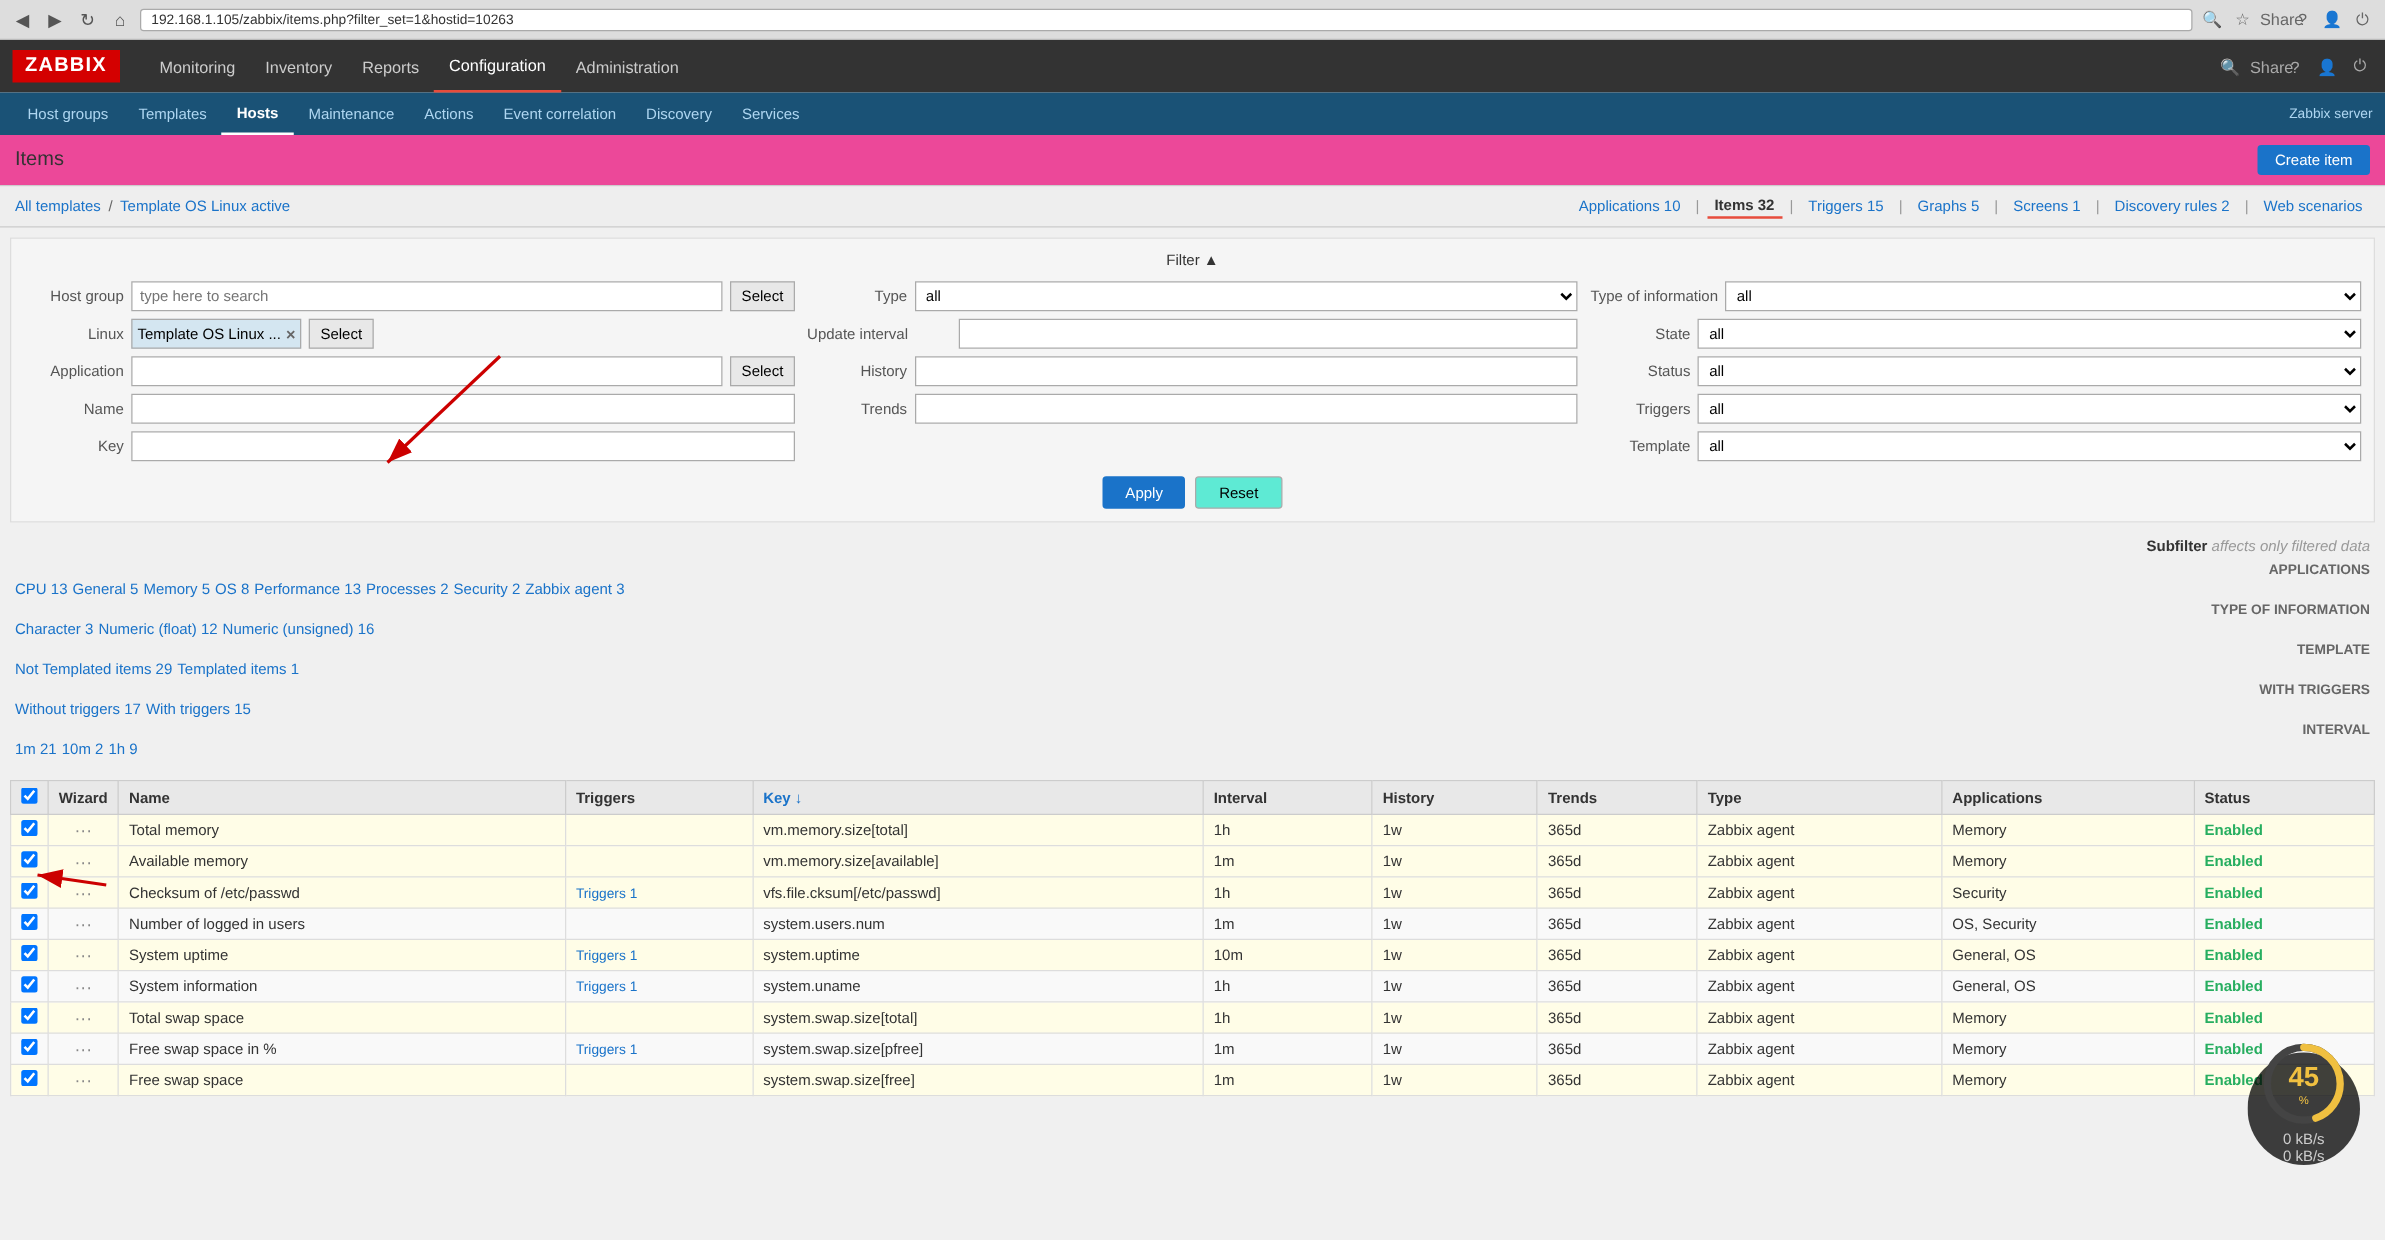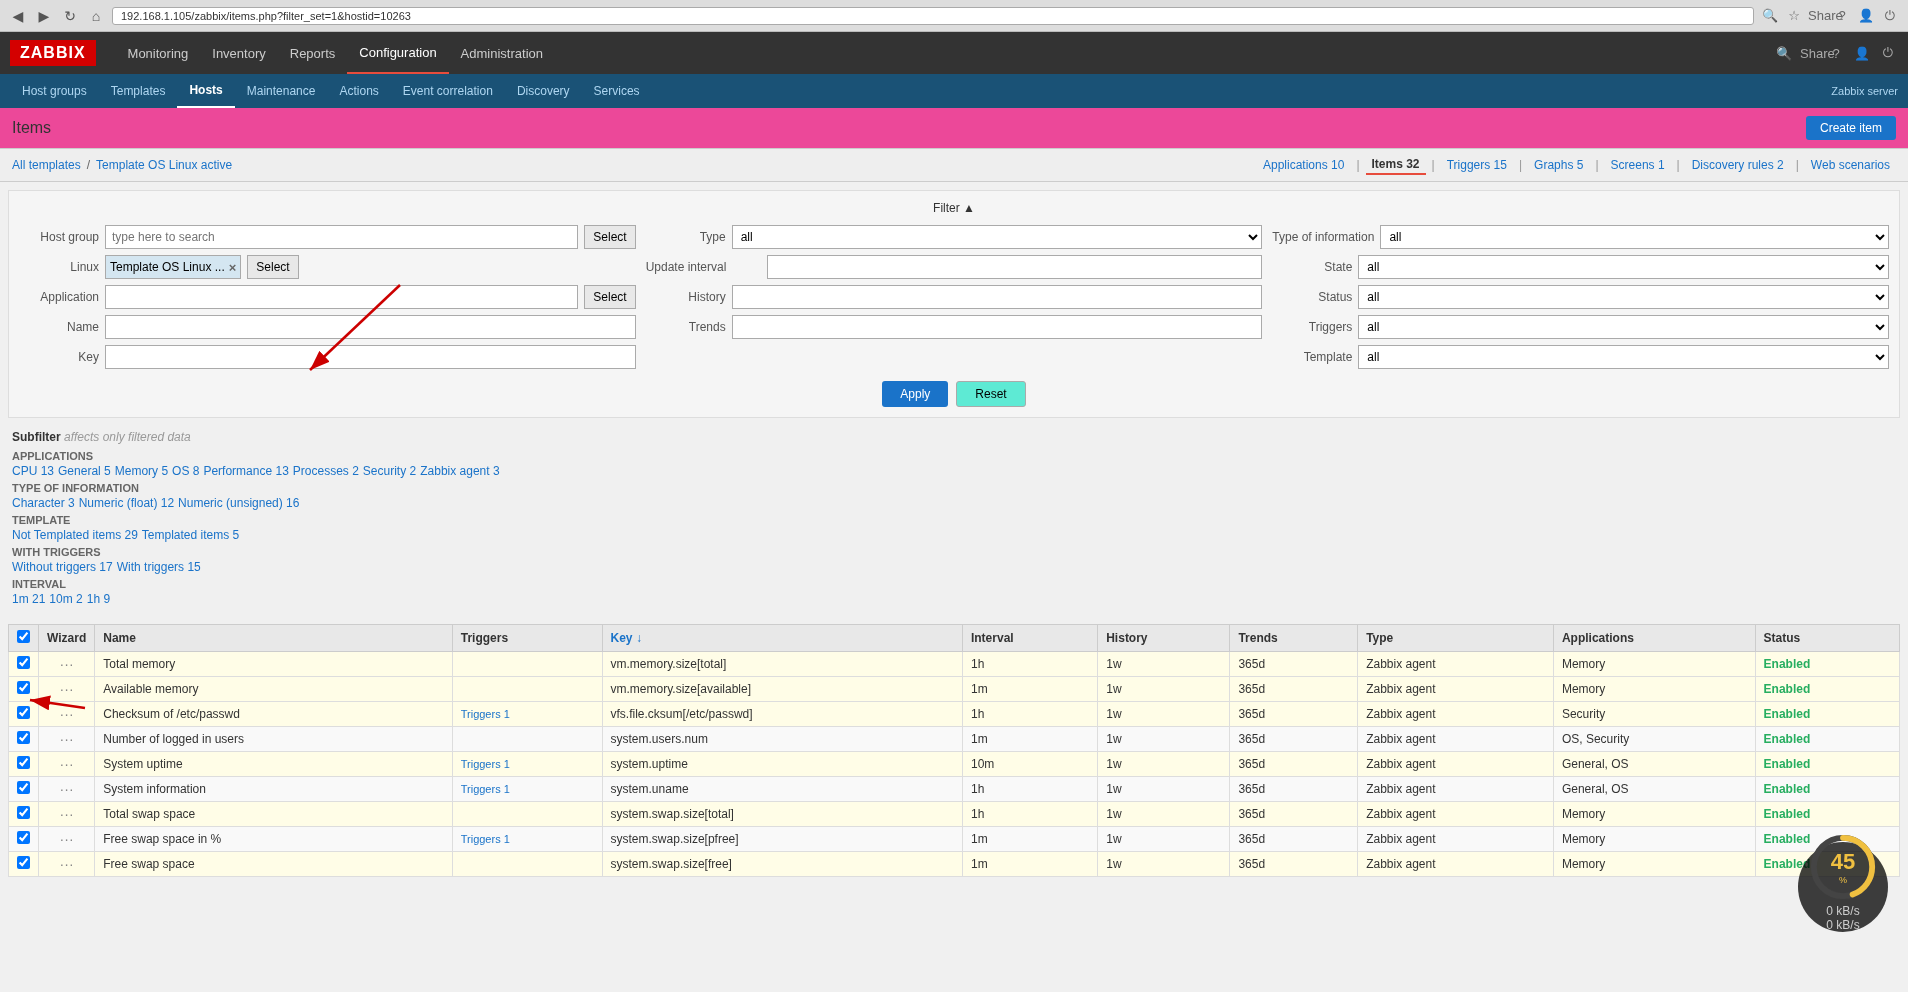--- a/index.html
+++ b/index.html
@@ -239,20 +239,21 @@
       border: 1px solid #aaa;
       padding: 5px 18px;
       border-radius: 3px;
       cursor: pointer;
       font-size: 12px;
     }
 
     
     .subfilter-section {
       padding: 4px 12px 8px 12px;
+      text-align: right;
     }
     .subfilter-title {
       font-size: 12px;
       color: #333;
       margin-bottom: 6px;
     }
     .subfilter-title span { color: #999; font-style: italic; }
     .subfilter-group {
       margin-bottom: 4px;
     }
@@ -567,21 +568,21 @@
         <a class="subfilter-link">Character 3</a>
         <a class="subfilter-link">Numeric (float) 12</a>
         <a class="subfilter-link">Numeric (unsigned) 16</a>
       </div>
     </div>
 
     <div class="subfilter-group">
       <div class="subfilter-group-title">TEMPLATE</div>
       <div class="subfilter-items">
         <a class="subfilter-link">Not Templated items 29</a>
-        <a class="subfilter-link">Templated items 5</a>
+        <a class="subfilter-link">Templated items 1</a>
       </div>
     </div>
 
     <div class="subfilter-group">
       <div class="subfilter-group-title">WITH TRIGGERS</div>
       <div class="subfilter-items">
         <a class="subfilter-link">Without triggers 17</a>
         <a class="subfilter-link">With triggers 15</a>
       </div>
     </div>

